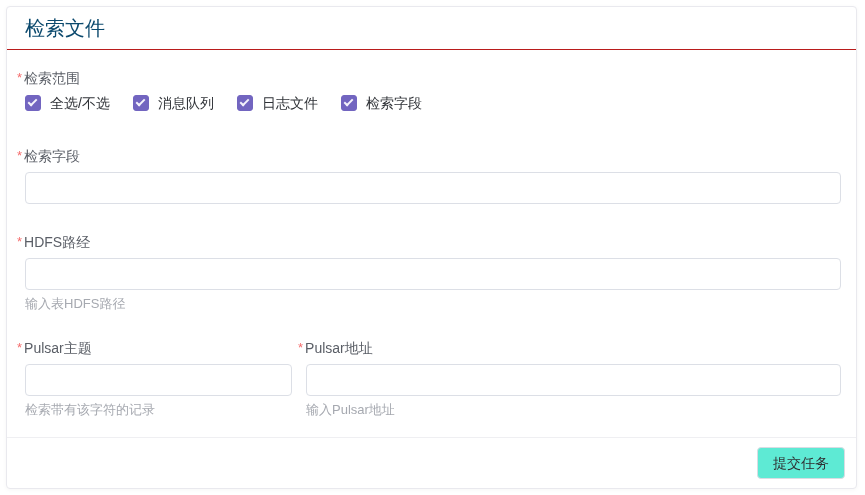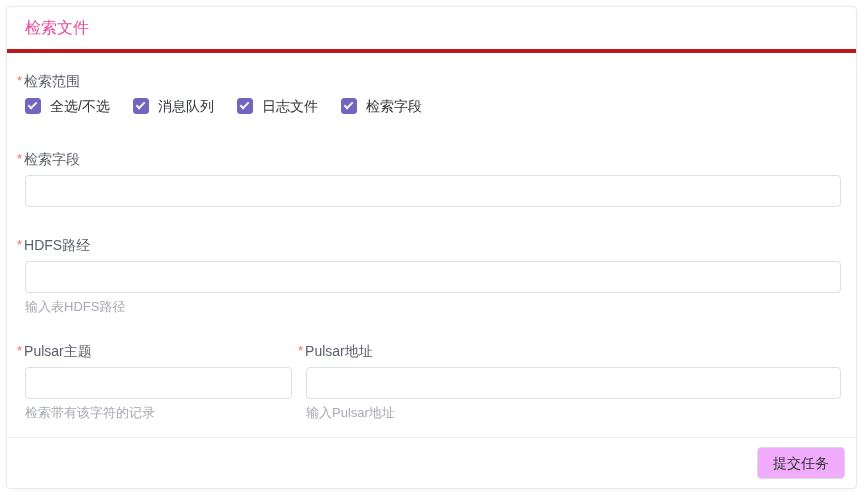--- a/index.html
+++ b/index.html
@@ -17,23 +17,23 @@
     min-height: 483px;
     background: #fff;
     border: 1px solid #e9e9ee;
     border-radius: 4px;
     box-shadow: 0 1px 4px rgba(0,0,0,0.04);
     display: flex;
     flex-direction: column;
   }
   .card-header {
     padding: 11px 18px;
-    border-bottom: 4px solid #b91c1c;
-    font-size: 16px;
-    color: #ec4899;
+    border-bottom: 1px solid #b91c1c;
+    font-size: 20px;
+    color: #0c4a6e;
     line-height: 20px;
   }
   .card-body {
     flex: 1;
     padding: 0 15px 9px 18px;
   }
   .form-label {
     margin-top: 18px;
     font-size: 14px;
     line-height: 20px;
@@ -117,21 +117,21 @@
   .two-col .form-label { margin-top: 0; }
   .card-footer {
     border-top: 1px solid #efeff2;
     padding: 9px 11px;
     display: flex;
     justify-content: flex-end;
   }
   .submit-btn {
     height: 32px;
     padding: 0 15px;
-    background: #f0abfc;
+    background: #5eead4;
     border: 1px solid #d9dce3;
     border-radius: 4px;
     font-size: 14px;
     color: #303133;
     line-height: 30px;
     cursor: pointer;
     font-family: inherit;
   }
 </style>
 </head>

